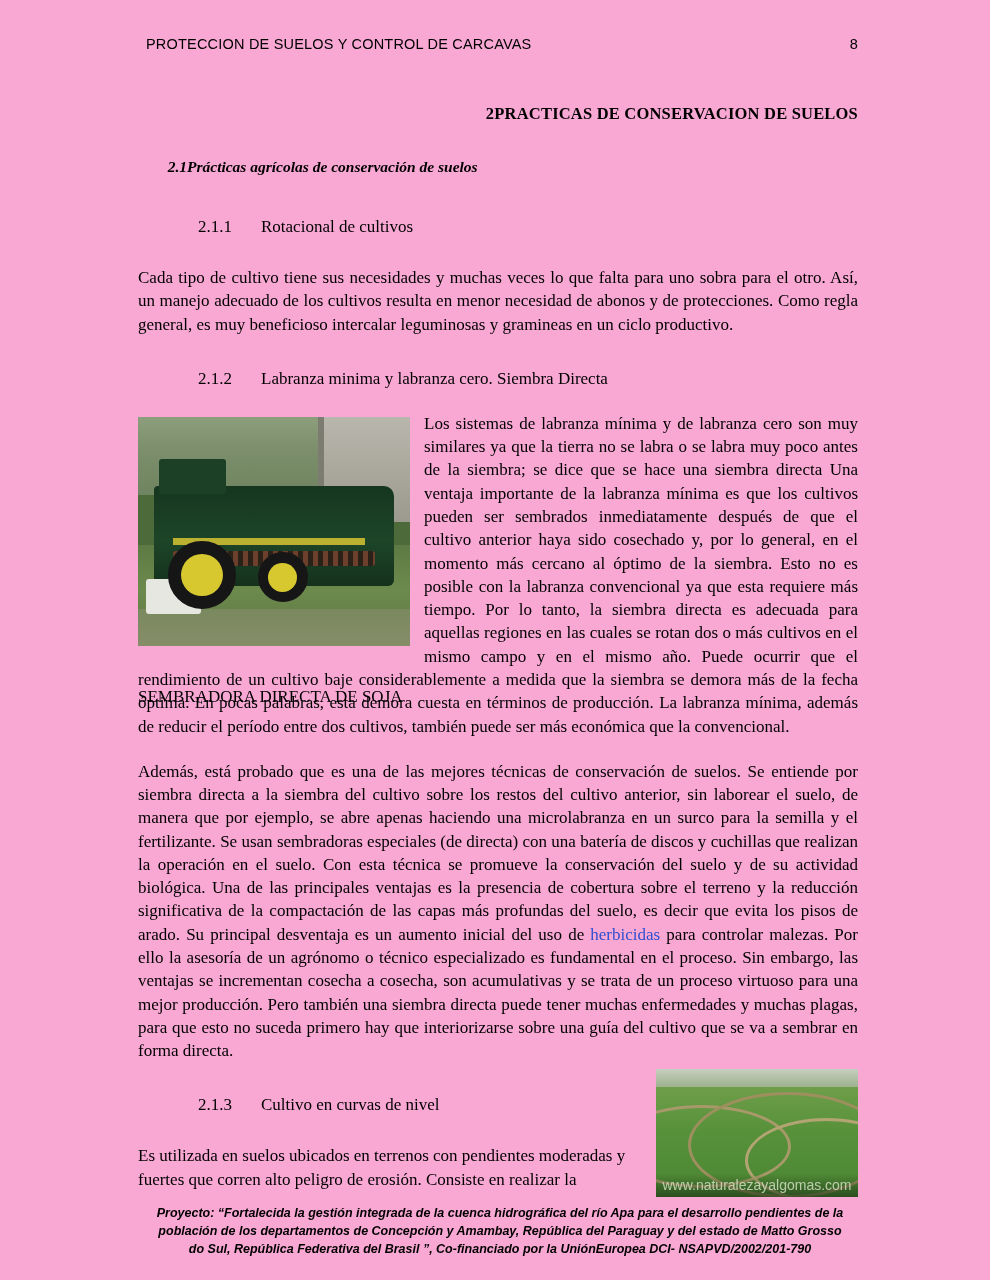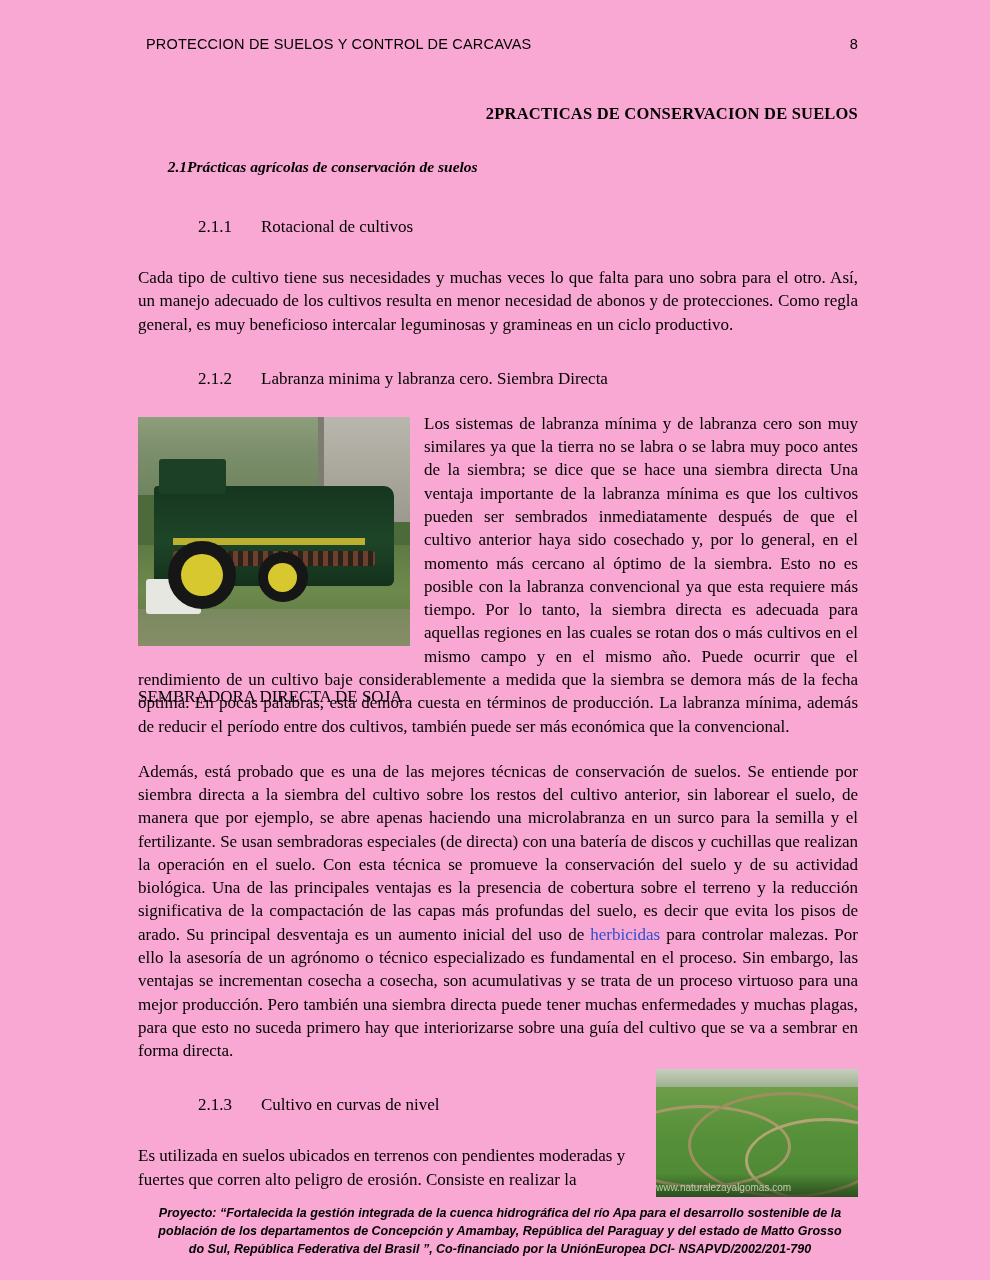--- a/index.html
+++ b/index.html
@@ -224,23 +224,23 @@
   .c1 { left: -22%; top: 28%; width: 86%; height: 60%; border-color:#a8996a; }
   .c2 { left: 16%; top: 18%; width: 96%; height: 78%; border-color:#9e8f5f; }
   .c3 { left: 44%; top: 38%; width: 78%; height: 62%; border-color:#b3a473; }
   .fig2-dark {
     position: absolute; left: 0; bottom: 0; width: 100%; height: 18%;
     background: linear-gradient(180deg, rgba(40,70,30,0) 0%, rgba(33,58,25,.75) 100%);
   }
   .fig2-watermark {
     position: absolute;
     left: 0; right: 0; bottom: 4px;
-    text-align: left;
+    text-align: center;
     font-family: "Liberation Sans", sans-serif;
-    font-size: 10px;
+    font-size: 14px;
     color: #d9e6c8;
     opacity: .8;
   }
 
   .link-text { color: #2f4fd0; }
 
   
   .footer {
     position: absolute;
     left: 138px;
@@ -346,18 +346,18 @@
       <div class="spacer-22"></div>
 
       <p class="body-text" style="width:510px; text-align:left;"> Es utilizada en suelos ubicados en terrenos con pendientes moderadas y fuertes que corren alto peligro de erosión. Consiste en realizar la</p>
     </div>
 
   </div>
 
   <div style="position:absolute; left:138px; top:687px; font-size:17px; white-space:nowrap;">SEMBRADORA DIRECTA DE SOJA</div>
 
   <div class="footer">
-    <div>Proyecto: “Fortalecida la gestión integrada de la cuenca hidrográfica del río Apa para el desarrollo sostenible de la</div>
+    <div>Proyecto: “Fortalecida la gestión integrada de la cuenca hidrográfica del río Apa para el desarrollo pendientes de la</div>
     <div>población de los departamentos de Concepción y Amambay, República del Paraguay y del estado de Matto Grosso</div>
     <div>do Sul, República Federativa del Brasil ”, Co-financiado por la UniónEuropea DCI- NSAPVD/2002/201-790</div>
   </div>
 
 </div>
 
 </body></html>

